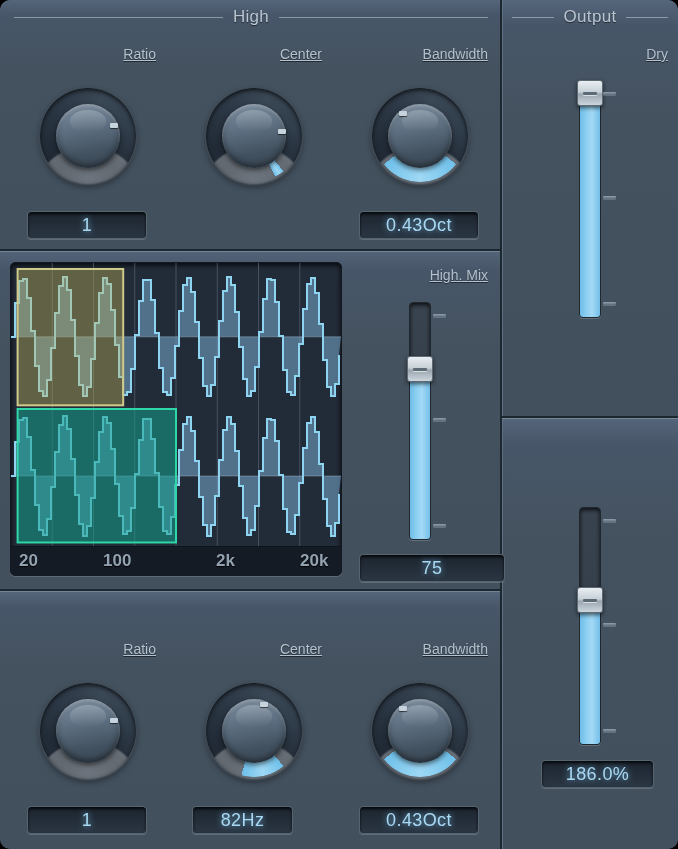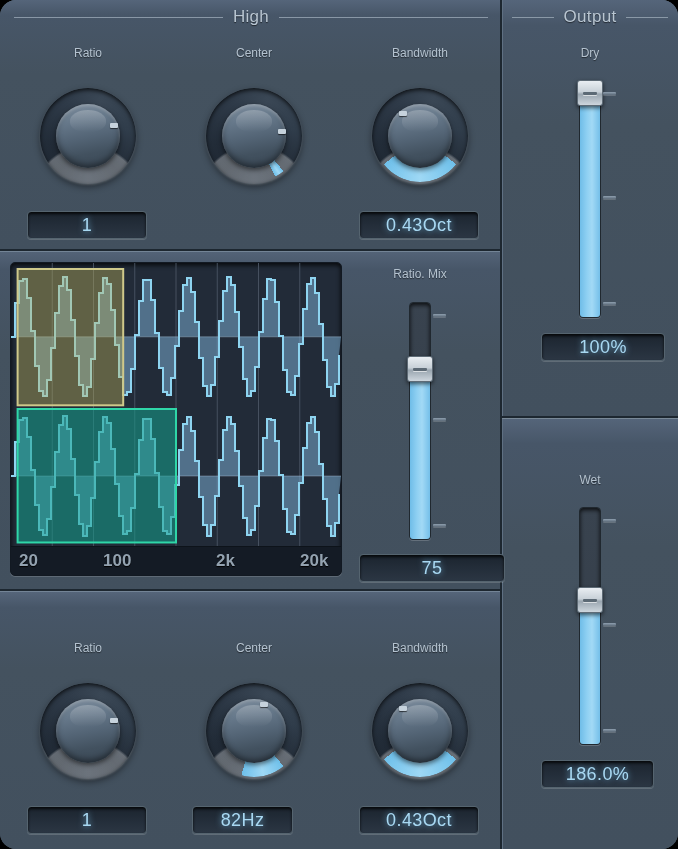--- a/index.html
+++ b/index.html
@@ -2,21 +2,21 @@
 <html><head>
 <meta charset="utf-8">
 <style>
   html,body{margin:0;padding:0;background:#000;}
   body{width:678px;height:849px;overflow:hidden;
        font-family:"Liberation Sans","DejaVu Sans",sans-serif;}
 
   #app{position:relative;width:678px;height:849px;
        background:linear-gradient(180deg,#5a6b7d 0%,#4a5a6c 10%,#44526353 30%,#445263 100%),
                   linear-gradient(180deg,#5d6e80 0%,#44525f 18%,#41505f 100%);
-       border-radius:16px;overflow:hidden;}
+       border-radius:10px;overflow:hidden;}
 
   
   .panel{position:absolute;box-sizing:border-box;
          background:linear-gradient(180deg,#55657a 0%,#475668 6%,#44525f 30%,#42505e 100%);}
   .panel.hi{left:0;top:0;width:502px;height:249px;border-radius:10px 0 0 0;}
   .panel.mid{left:0;top:249px;width:502px;height:343px;}
   .panel.low{left:0;top:592px;width:502px;height:257px;border-radius:0 0 0 10px;}
   .panel.out{left:502px;top:0;width:176px;height:418px;border-radius:0 10px 0 0;}
   .panel.wet{left:502px;top:418px;width:176px;height:431px;border-radius:0 0 10px 0;}
 
@@ -27,22 +27,22 @@
   .osep{position:absolute;left:502px;width:176px;height:3px;
         background:linear-gradient(180deg,#1d2730 0%,#1d2730 55%,#8493a4 56%,#72828f 100%);}
 
   
   .sect-head{position:absolute;display:flex;align-items:center;
              justify-content:center;gap:10px;white-space:nowrap;}
   .sect-head .rule{flex:1;height:1px;background:#9fadbb;opacity:.75;}
   .sect-head .t{color:#b9c6d2;font-size:17px;letter-spacing:.3px;
                 text-shadow:0 1px 1px rgba(0,0,0,.55);}
 
-  .knob-label{position:absolute;text-align:center;color:#b4c2cf;font-size:12px;
-              text-shadow:0 1px 1px rgba(0,0,0,.5);white-space:nowrap;}
+  .knob-label{position:absolute;text-align:right;color:#b4c2cf;font-size:14px;
+              text-shadow:0 1px 1px rgba(0,0,0,.5);white-space:nowrap;text-decoration:underline;}
 
   
   .knob{position:absolute;width:96px;height:96px;}
   .knob .ring{position:absolute;inset:0;border-radius:50%;
       background:
         radial-gradient(circle at 50% 118%,rgba(255,255,255,.30) 0 44%,rgba(255,255,255,0) 46%),
         conic-gradient(from 180deg,#2c3744 0deg,#1f2833 40deg,#222c38 80deg,#2f3b49 150deg,#3a4755 200deg,#303d4b 260deg,#212a35 320deg,#2c3744 360deg);
       box-shadow:0 1px 2px rgba(255,255,255,.18),
                  inset 0 2px 4px rgba(0,0,0,.75),
                  0 3px 7px rgba(0,0,0,.45);}
@@ -179,21 +179,21 @@
         <rect x="6.6" y="146" width="158.4" height="133.48" fill="rgba(20,160,140,0.55)" stroke="#2fd6a8" stroke-width="2"></rect>
       </svg>
     <div class="axis">
       <span style="left:8px">20</span>
       <span style="left:92px">100</span>
       <span style="left:205px">2k</span>
       <span style="left:289px">20k</span>
     </div>
   </div>
 
-  <div class="knob-label" style="left:352px;top:267px;width:136px">Ratio. Mix</div>
+  <div class="knob-label" style="left:352px;top:267px;width:136px">High. Mix</div>
   <div class="sl" id="slFreq" style="left:409px;top:302px;height:238px">
     <div class="track">
       <div class="fill" style="height: 171.36px;"></div>
     </div>
     <div class="hand" style="top: 53.64px;"></div>
   </div>
   <div class="tick" style="left:433px;top:314px"></div>
   <div class="tick" style="left:433px;top:418px"></div>
   <div class="tick" style="left:433px;top:524px"></div>
   <div class="valbox" style="left:359px;top:554px;width:146px">
@@ -249,25 +249,21 @@
   <div class="knob-label" style="left:512px;top:46px;width:156px">Dry</div>
   <div class="sl" id="slDry" style="left:579px;top:80px;height:238px">
     <div class="track">
       <div class="fill" style="height: 238px;"></div>
     </div>
     <div class="hand" style="top: 0px;"></div>
   </div>
   <div class="tick" style="left:603px;top:92px"></div>
   <div class="tick" style="left:603px;top:196px"></div>
   <div class="tick" style="left:603px;top:302px"></div>
-  <div class="valbox" style="left:541px;top:333px;width:124px">
-    <span>100%</span>
-  </div>
-
-  <div class="knob-label" style="left:512px;top:473px;width:156px">Wet</div>
+
   <div class="sl" id="slWet" style="left:579px;top:507px;height:238px">
     <div class="track">
       <div class="fill" style="height: 145.18px;"></div>
     </div>
     <div class="hand" style="top: 79.82px;"></div>
   </div>
   <div class="tick" style="left:603px;top:519px"></div>
   <div class="tick" style="left:603px;top:623px"></div>
   <div class="tick" style="left:603px;top:729px"></div>
   <div class="valbox" style="left:541px;top:760px;width:113px">

